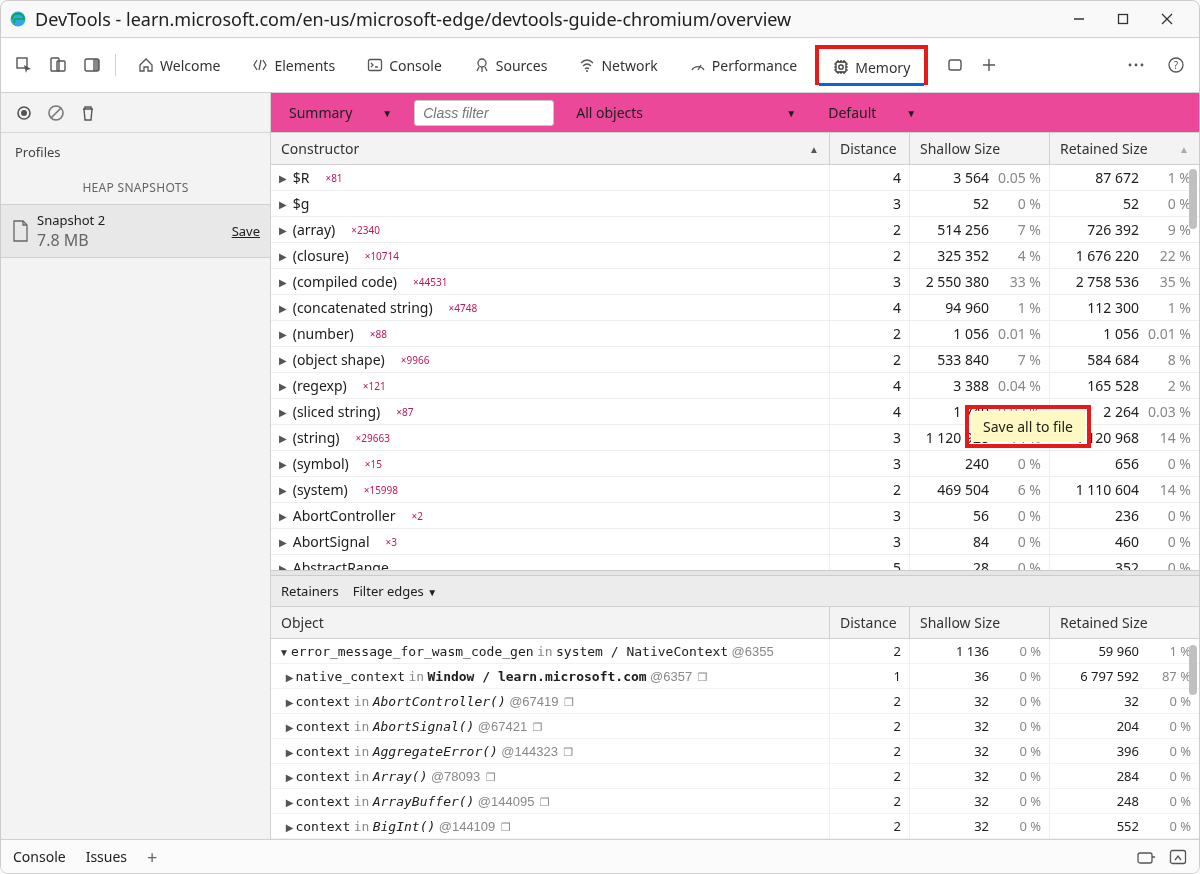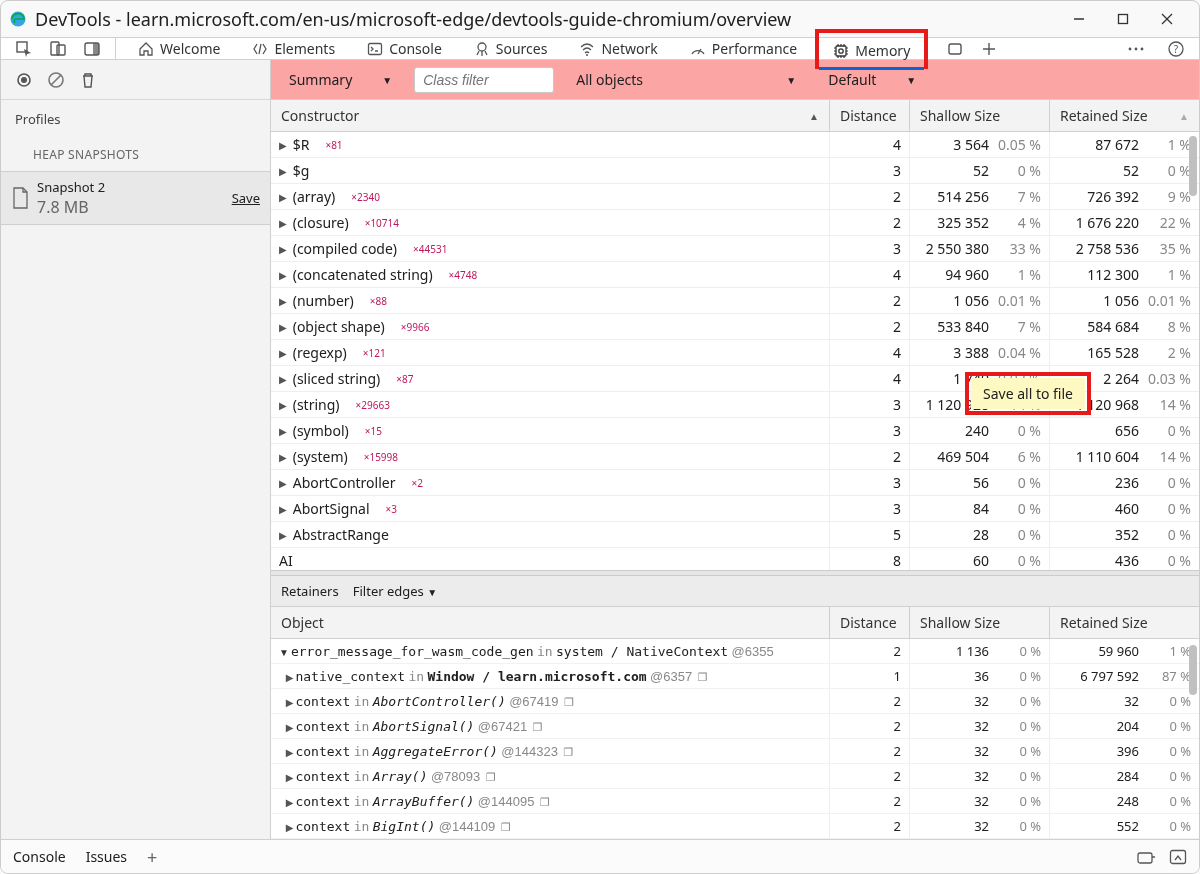--- a/index.html
+++ b/index.html
@@ -25,21 +25,21 @@
     font-size: 18px;
   }
   .titlebar .edge-icon { width: 18px; height: 18px; margin-right: 8px; }
   .titlebar .title { flex: 1; }
   .win-controls { display: flex; gap: 28px; padding-right: 16px; }
   .win-btn { width: 16px; height: 16px; display:flex; align-items:center; justify-content:center; cursor:pointer; }
   
   .toolbar {
     display: flex;
     align-items: center;
-    height: 23px;
+    height: 56px;
     border-top: 1px solid #d0d0d0;
     border-bottom: 1px solid #d0d0d0;
     padding: 0 8px;
     gap: 4px;
     background: #fff;
   }
   .tb-iconbtn { width: 30px; height: 30px; display:flex; align-items:center; justify-content:center; cursor:pointer; }
   .tb-sep { width: 1px; height: 22px; background:#d0d0d0; margin: 0 4px; }
   .tab {
     display:flex; align-items:center; gap:6px;
@@ -55,33 +55,33 @@
   .toolbar-right { margin-left:auto; display:flex; align-items:center; gap:10px; }
   
   .mainarea { flex:1; display:flex; min-height:0; }
   .sidebar {
     width: 270px; border-right:1px solid #d0d0d0; display:flex; flex-direction:column;
     background:#f3f3f3;
   }
   .side-toolbar { height:40px; display:flex; align-items:center; gap:14px; padding:0 14px; border-bottom:1px solid #d8d8d8;}
   .side-toolbar .sicon{ width:18px; height:18px; cursor:pointer;}
   .side-section { padding:10px 14px; font-size:13px; color:#444; }
-  .side-heading { padding:8px 32px; font-size:12px; color:#666; letter-spacing:.3px;}
+  .side-heading { padding:8px 10px; font-size:12px; color:#666; letter-spacing:.3px;text-align:center;}
   .snapshot-row {
     display:flex; align-items:center; gap:8px; padding:6px 10px; background:#e8e8e8; border-top:1px solid #d0d0d0; border-bottom:1px solid #d0d0d0;
   }
   .snapshot-row .file-icon{ width:18px; height:22px; }
   .snapshot-row .meta{ display:flex; flex-direction:column; }
   .snapshot-row .name{ font-size:13px; }
   .snapshot-row .size{ font-size:16px; color:#666; }
   .snapshot-row .save{ margin-left:auto; text-decoration:underline; cursor:pointer; font-size:13px;}
   
   .content { flex:1; display:flex; flex-direction:column; min-width:0;}
   .filterbar {
-    height:40px; background:#fca5a5; border-bottom:1px solid #d0d0d0;
+    height:40px; background:#ec4899; border-bottom:1px solid #d0d0d0;
     display:flex; align-items:center; gap:12px; padding:0 8px;
   }
   .dropdown { background:#fff; border:1px solid #c8c8c8; padding:4px 10px; border-radius:3px; font-size:14px; display:flex; align-items:center; gap:30px; cursor:pointer;}
   .dropdown.plain { background:transparent; border:none; }
   .dropdown .dd-caret{ font-size:10px;}
   .class-filter { background:#fff; border:1px solid #c8c8c8; border-radius:3px; padding:4px 8px; width:140px; font-size:14px; font-style:italic; color:#888;}
   
   .grid-header, .ret-header {
     display:grid;
     grid-template-columns: 1fr 80px 140px 150px;

